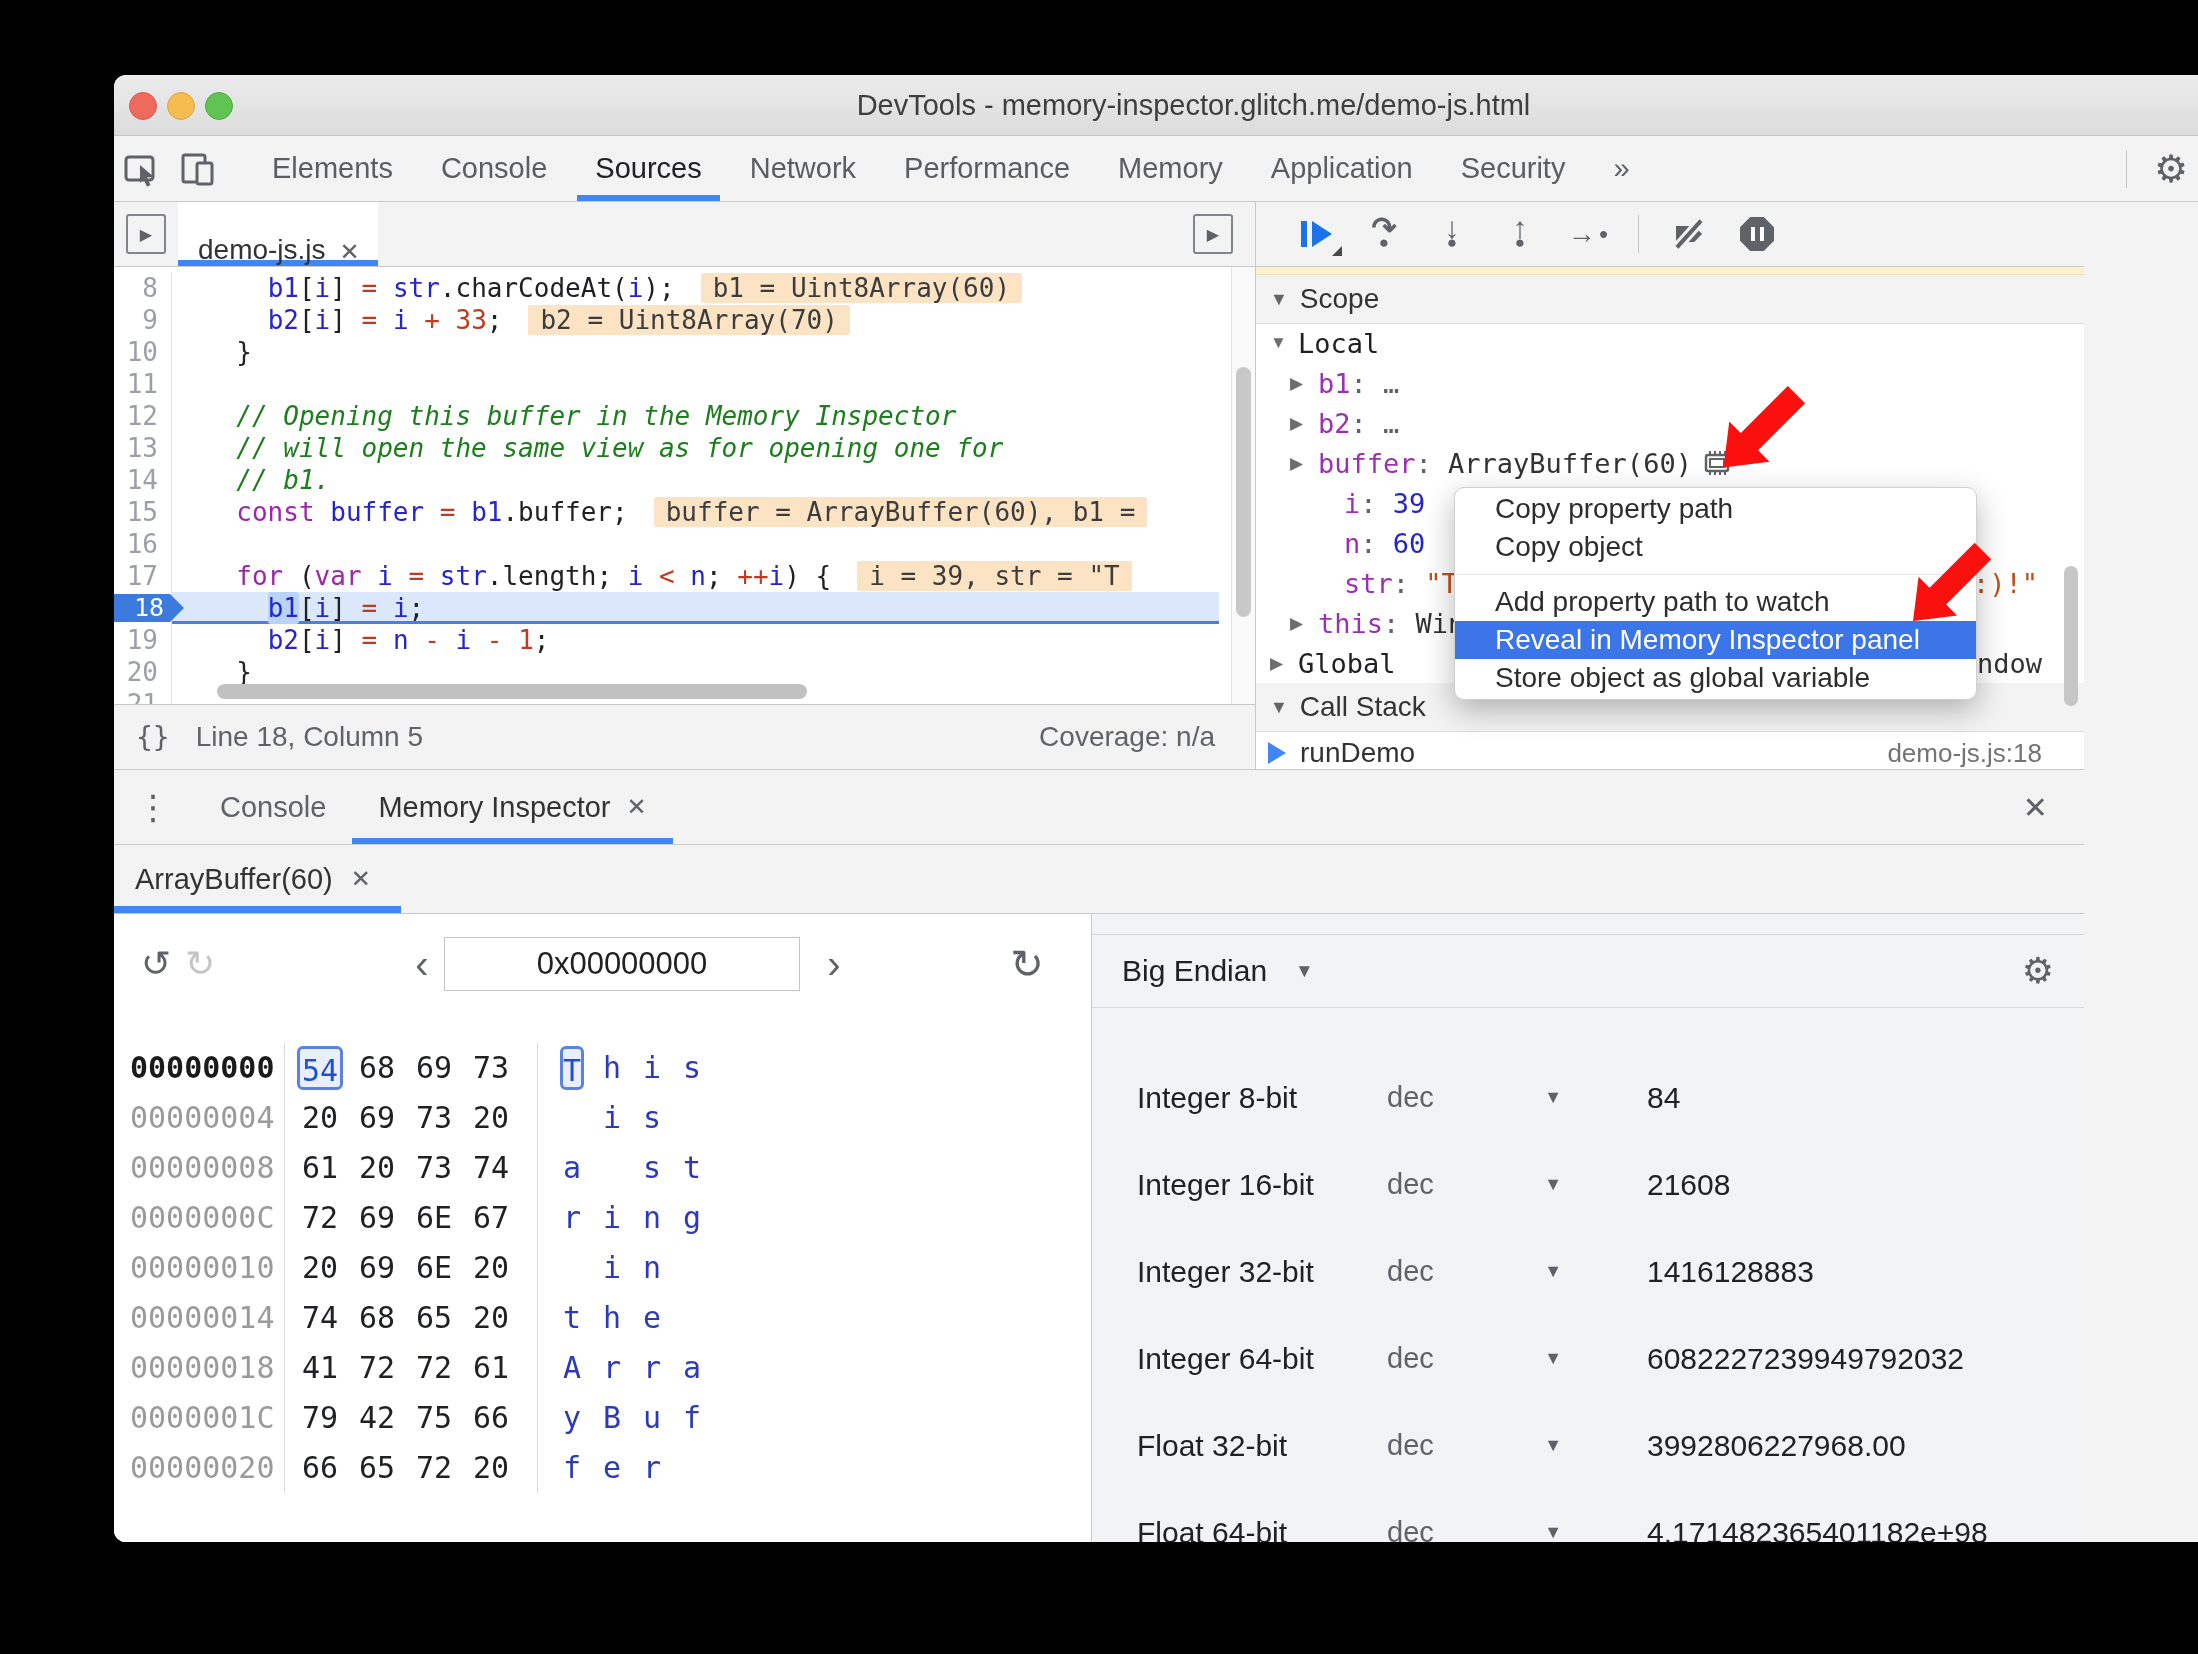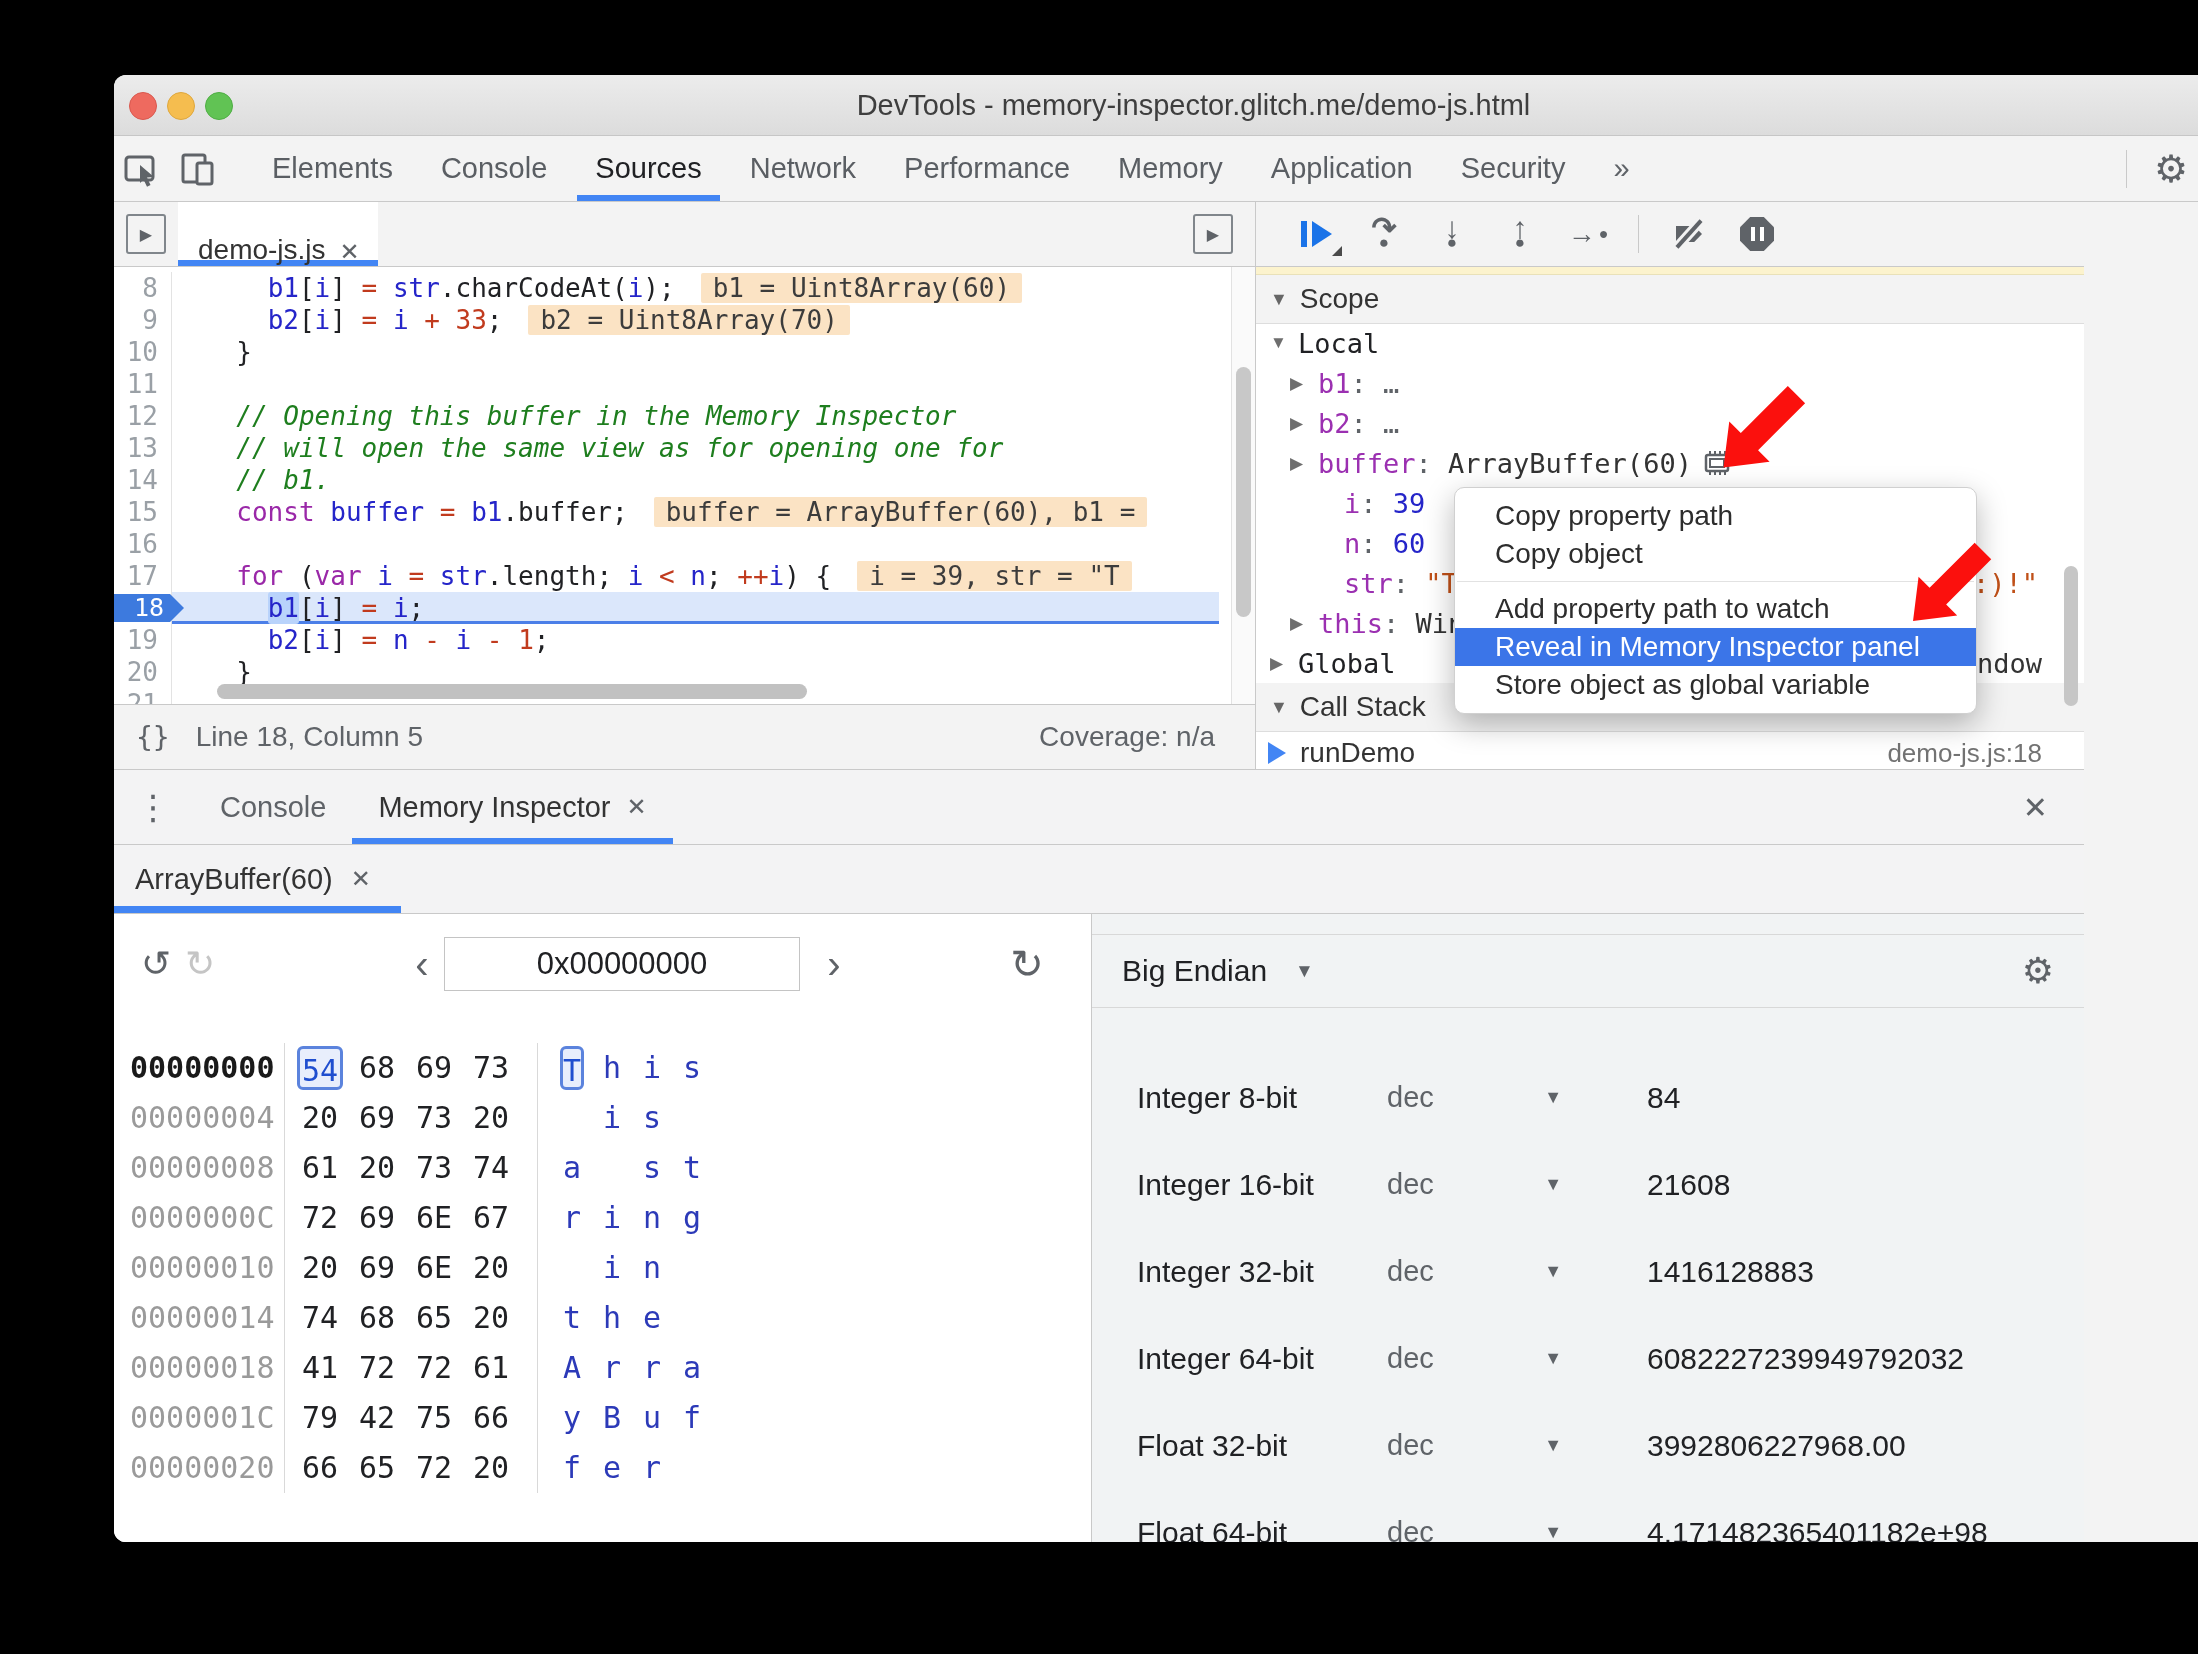--- a/index.html
+++ b/index.html
@@ -89,21 +89,21 @@
   .srow .tail{position:absolute;right:46px;color:#c05018;}
   .srow .rightval{position:absolute;right:42px;color:#333;}
   .cs-head{position:absolute;left:0;right:0;top:481px;}
   .frame{position:absolute;left:0;right:0;top:530px;height:42px;display:flex;align-items:center;font-size:28px;color:#333;}
   .frame .marker{width:0;height:0;border-left:18px solid #4285f4;border-top:11px solid transparent;
                  border-bottom:11px solid transparent;margin:0 14px 0 12px;}
   .frame .loc{margin-left:auto;padding-right:42px;color:#737373;font-size:26px;}
   .side-sb{position:absolute;right:6px;top:364px;width:14px;height:140px;background:#c6c6c6;border-radius:8px;}
   
   .ctx{position:absolute;left:1340px;top:412px;width:521px;background:#fff;border:1px solid #d0d0d0;border-radius:10px;
-       box-shadow:0 10px 30px rgba(0,0,0,.28);padding:9px 0;z-index:50;}
+       box-shadow:0 10px 30px rgba(0,0,0,.28);padding:2px 0;z-index:50;}
   .ctx-item{height:38px;line-height:38px;padding-left:40px;font-size:28px;color:#2d2d2d;white-space:nowrap;}
   .ctx-item.sel{background:#3b75e8;color:#fff;}
   .ctx-sep{height:1px;background:#e2e2e2;margin:8px 2px;}
   
   .red-arrow{position:absolute;z-index:60;}
   
   .drawer{position:absolute;left:0;top:694px;width:1970px;height:773px;background:#f3f3f4;border-top:1px solid #c9c9c9;}
   .drawer-tabs{height:74px;border-bottom:1px solid #c9c9c9;display:flex;align-items:center;}
   .dt-kebab{margin:0 24px 0 22px;font-size:34px;color:#5f6368;}
   .dtab{height:74px;display:flex;align-items:center;padding:0 26px;font-size:29px;color:#5f6368;}

